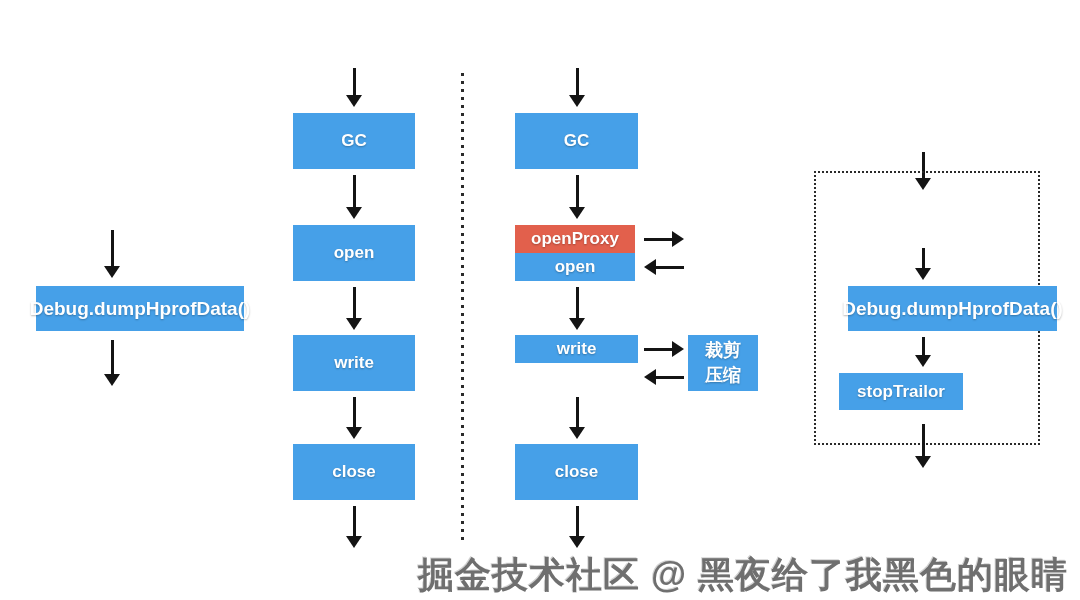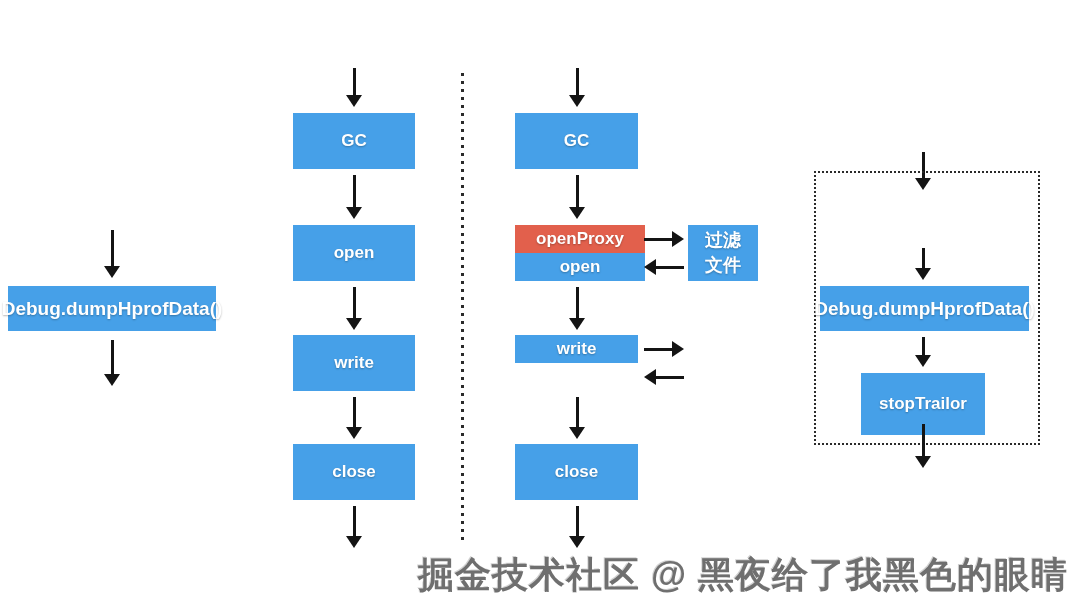--- a/index.html
+++ b/index.html
@@ -12,21 +12,21 @@
   .canvas{
     position:relative;width:1080px;height:600px;background:#ffffff;overflow:hidden;
     font-family:"Liberation Sans","DejaVu Sans",sans-serif;
   }
   
   .node{
     position:absolute;display:flex;align-items:center;justify-content:center;
     background:var(--blue);color:#ffffff;font-weight:700;font-size:17px;
     text-shadow:0 1px 2px rgba(0,0,0,.28);
   }
-  .node.big{font-size:19px;}
+  .node.big{font-size:19px;margin-left:28px;}
   .node.cjk{flex-direction:column;font-size:18px;line-height:1.4;font-weight:700;}
   .stack{position:absolute;display:flex;flex-direction:column;}
   .stack .half{
     height:28px;display:flex;align-items:center;justify-content:center;
     color:#ffffff;font-weight:700;font-size:17px;text-shadow:0 1px 2px rgba(0,0,0,.28);
   }
   .half.red{background:var(--red);}
   .half.blue{background:var(--blue);}
   
   .va{position:absolute;width:18px;}
@@ -113,59 +113,59 @@
       <i class="h"></i>
     </div>
   <div class="node" style="left:515px;top:113px;width:123px;height:56px">
     <span>GC</span>
   </div>
   <div class="va" style="left:568px;top:175px;height:44px">
       <i class="s"></i>
       <i class="h"></i>
     </div>
 
-  <div class="stack" style="left:515px;top:225px;width:130px">
+  <div class="stack" style="left:515px;top:225px;width:120px">
     <div class="half red">
       <span>openProxy</span>
     </div>
     <div class="half blue">
       <span>open</span>
     </div>
   </div>
   <div class="ha right" style="left:644px;top:230px;width:40px">
       <i class="s"></i>
       <i class="h"></i>
     </div>
   <div class="ha left" style="left:644px;top:258px;width:40px">
       <i class="s"></i>
       <i class="h"></i>
     </div>
-  <div class="node cjk" style="left:688px;top:225px;width:70px;height:56px">
-    <span>过滤</span>
-    <span>文件</span>
-  </div>
 
   <div class="va" style="left:568px;top:287px;height:43px">
       <i class="s"></i>
       <i class="h"></i>
     </div>
 
   <div class="stack" style="left:515px;top:335px;width:123px">
     <div class="half blue">
       <span>write</span>
     </div>
   </div>
   <div class="ha right" style="left:644px;top:340px;width:40px">
       <i class="s"></i>
       <i class="h"></i>
     </div>
   <div class="ha left" style="left:644px;top:368px;width:40px">
       <i class="s"></i>
       <i class="h"></i>
     </div>
+  <div class="node cjk" style="left:688px;top:335px;width:70px;height:56px">
+    <span>裁剪</span>
+    <span>压缩</span>
+  </div>
 
   <div class="va" style="left:568px;top:397px;height:42px">
       <i class="s"></i>
       <i class="h"></i>
     </div>
   <div class="node" style="left:515px;top:444px;width:123px;height:56px">
     <span>close</span>
   </div>
   <div class="va" style="left:568px;top:506px;height:42px">
       <i class="s"></i>
@@ -181,21 +181,21 @@
       <i class="s"></i>
       <i class="h"></i>
     </div>
   <div class="node big" style="left:820px;top:286px;width:209px;height:45px">
     <span>Debug.dumpHprofData()</span>
   </div>
   <div class="va" style="left:914px;top:337px;height:30px">
       <i class="s"></i>
       <i class="h"></i>
     </div>
-  <div class="node" style="left:861px;top:373px;width:124px;height:62px">
+  <div class="node" style="left:839px;top:373px;width:124px;height:37px">
     <span>stopTrailor</span>
   </div>
   <div class="va" style="left:914px;top:424px;height:44px">
       <i class="s"></i>
       <i class="h"></i>
     </div>
 
   <div class="watermark" style="right:12px;top:551px">掘金技术社区 @ 黑夜给了我黑色的眼睛</div>
 
 </div>

